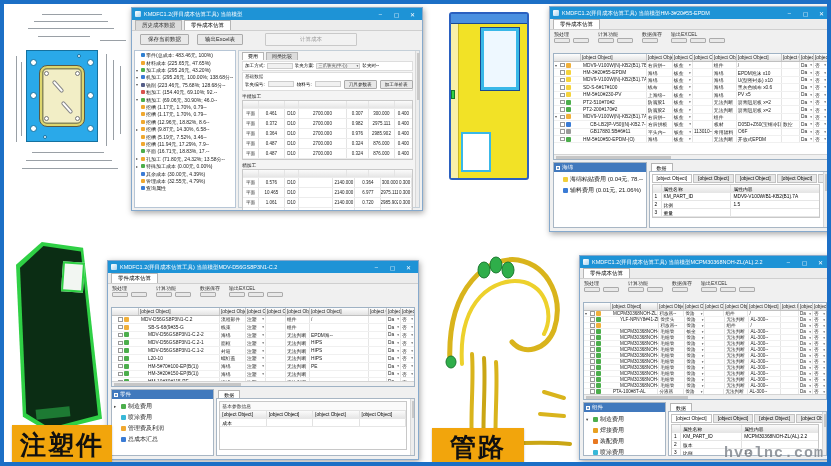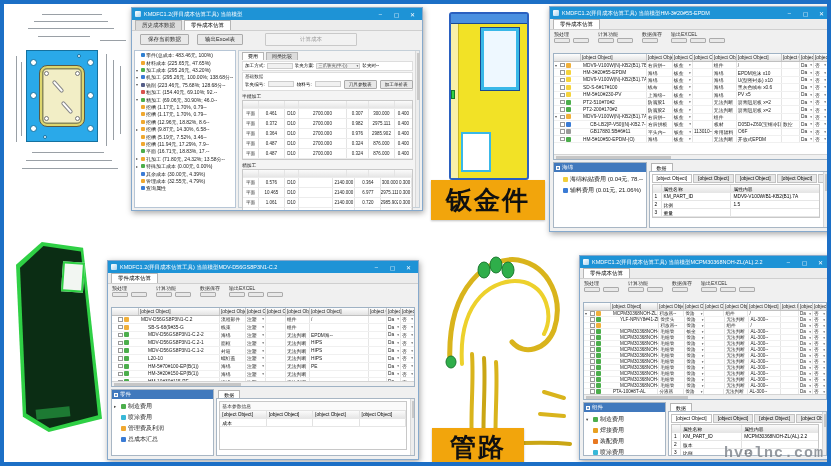--- a/index.html
+++ b/index.html
@@ -734,21 +734,20 @@
           </div>
 
           <div class="vscroll">
                   <i class="thumb"></i>
                 </div>
         </div>
       </div>
     </div>
   </div>
       </div>
-    <div class="q-label" style="left:8px;top:176px;width:114px;height:40px">钣金件</div>
   </section>
 
   <section class="sec" style="left:0;top:233px;width:419px;height:233px">
     <div class="greenpart" style="left:12px;top:5px;width:86px;height:190px">
       <div class="out"></div>
       <div class="inn"></div>
       <div class="pane"></div>
       <div class="glow"></div>
     </div>
     <div class="win" style="left:103px;top:23px;width:312px;height:200px;--rowh:7.8px;--rfs:4.8px;--both:71px">
@@ -1007,20 +1006,21 @@
               </div>
           </div>
           <div class="vscroll">
                   <i class="thumb"></i>
                 </div>
         </div>
       </div>
     </div>
   </div>
       </div>
+    <div class="q-label" style="left:8px;top:188px;width:100px;height:40px">注塑件</div>
   </section>
 
   <section class="sec" style="left:419px;top:233px;width:412px;height:233px">
     <svg class="pipes" style="left:9px;top:5px" width="142" height="212" viewBox="0 0 142 212">
       <path d="M18 122 C 14 42, 58 14, 86 18 C 118 24, 132 58, 122 88 C 114 108, 92 114, 80 100" fill="none" stroke="#d9b41c" stroke-width="5" stroke-linecap="round"></path>
       <path d="M30 122 C 26 58, 62 34, 92 40 C 114 46, 122 72, 112 92" fill="none" stroke="#edd12c" stroke-width="4" stroke-linecap="round"></path>
       <path d="M40 112 C 42 140, 38 172, 40 202" fill="none" stroke="#d9b41c" stroke-width="4" stroke-linecap="round"></path>
       <path d="M52 116 C 54 146, 50 178, 52 206" fill="none" stroke="#caa614" stroke-width="4" stroke-linecap="round"></path>
       <path d="M64 120 C 66 148, 62 182, 64 210" fill="none" stroke="#d9b41c" stroke-width="4" stroke-linecap="round"></path>
       <path d="M30 196 C 60 206, 100 198, 138 202" fill="none" stroke="#caa614" stroke-width="4" stroke-linecap="round"></path>

